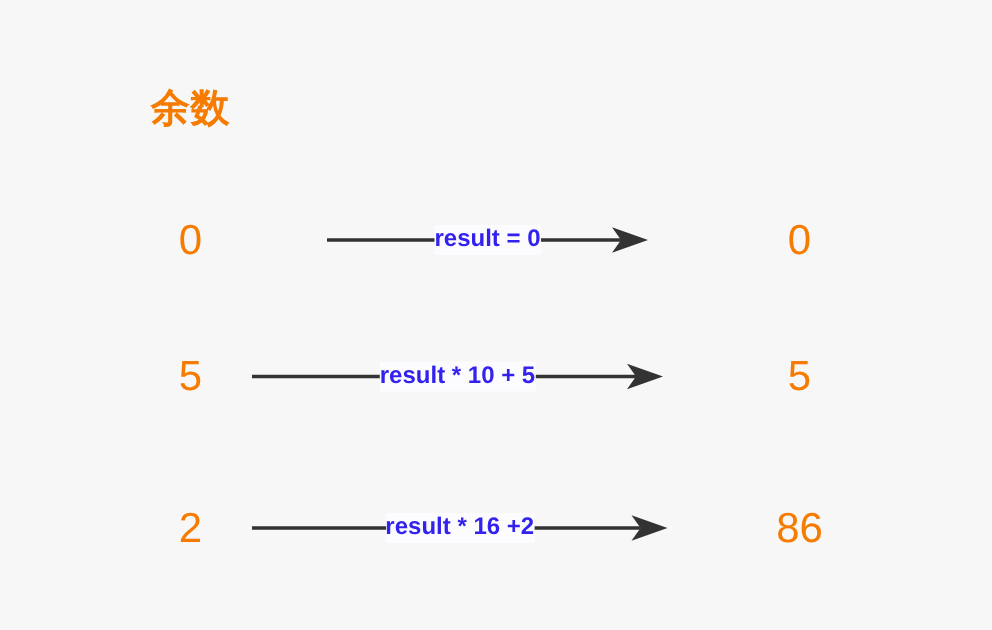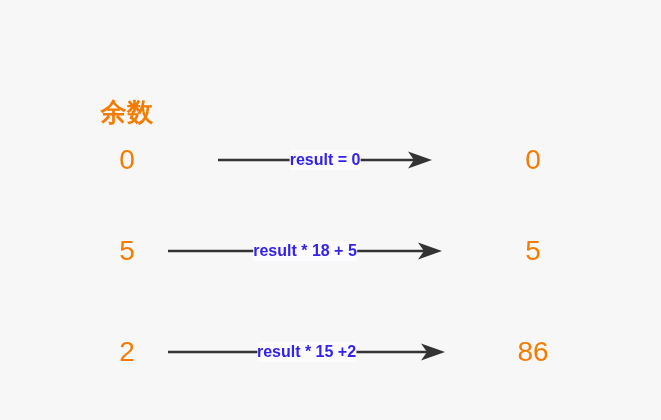--- a/index.html
+++ b/index.html
@@ -22,21 +22,21 @@
   
   .col-header {
     position: absolute;
     font-size: 26px;
     font-weight: bold;
     color: #f57c00;
     white-space: nowrap;
     transform: translate(-50%, -50%);
     letter-spacing: 0.5px;
   }
-  #header-left  { left: 127px; top: 72px; margin-top: 40px; }
+  #header-left  { left: 127px; top: 72px; }
   #header-right { left: 528px; top: 72px; }
 
   
   .row {
     position: absolute;
     left: 0;
     width: 661px;
     height: 0;
   }
   #row-0 { top: 160px; }
@@ -102,33 +102,33 @@
   </div>
 
   <div class="row" id="row-1">
     <div class="value left">5</div>
 
     <div class="arrow" id="arrow-1" style="left: 168px; width: 274px;">
       <svg width="274" height="24" viewBox="0 0 274 24" xmlns="http://www.w3.org/2000/svg" aria-hidden="true">
         <line x1="0" y1="12" x2="256" y2="12" stroke="#333333" stroke-width="2.4"></line>
         <polygon points="250,3.5 274,12 250,20.5 256,12" fill="#333333"></polygon>
       </svg>
-      <span class="arrow-label">result * 18 + 5</span>
+      <span class="arrow-label">result * 10 + 5</span>
     </div>
 
     <div class="value right">5</div>
   </div>
 
   <div class="row" id="row-2">
     <div class="value left">2</div>
 
     <div class="arrow" id="arrow-2" style="left: 168px; width: 277px;">
       <svg width="277" height="24" viewBox="0 0 277 24" xmlns="http://www.w3.org/2000/svg" aria-hidden="true">
         <line x1="0" y1="12" x2="259" y2="12" stroke="#333333" stroke-width="2.4"></line>
         <polygon points="253,3.5 277,12 253,20.5 259,12" fill="#333333"></polygon>
       </svg>
-      <span class="arrow-label">result * 15 +2</span>
+      <span class="arrow-label">result * 16 +2</span>
     </div>
 
     <div class="value right">86</div>
   </div>
 
 </div>
 
 </body></html>

